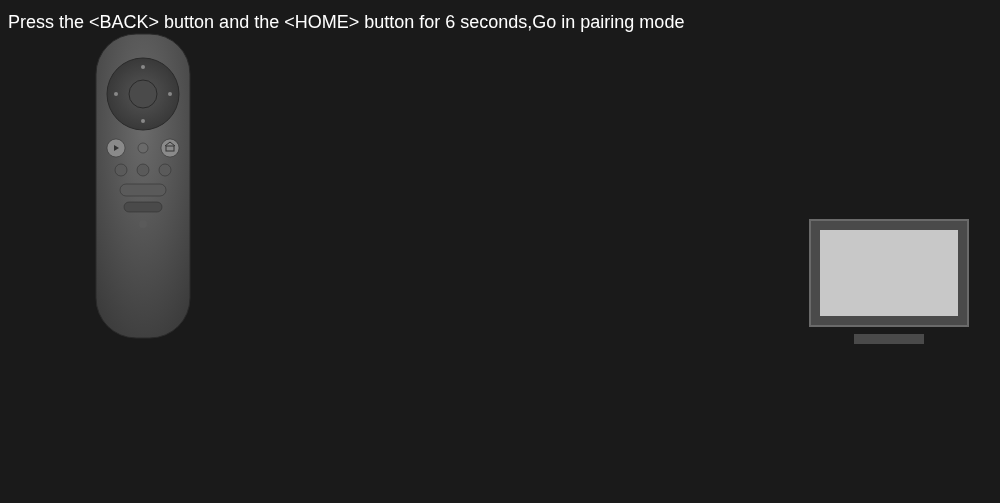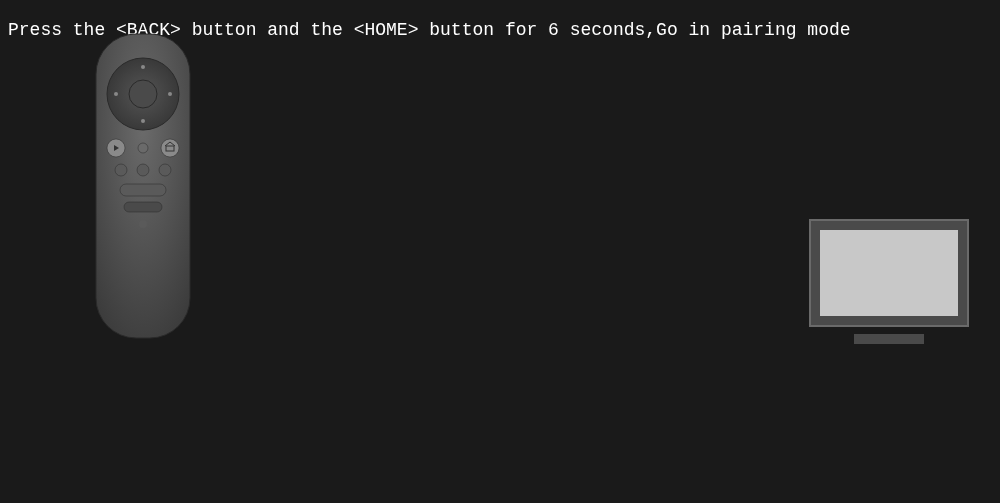--- a/index.html
+++ b/index.html
@@ -11,25 +11,24 @@
       width: 1000px;
       height: 503px;
       background: #1a1a1a;
       font-family: Arial, sans-serif;
       position: relative;
       overflow: hidden;
     }
     .instruction-text {
       color: #ffffff;
       font-size: 18px;
-      padding: 20px 8px;
+      padding: 12px 8px;
       position: absolute;
       top: 0;
       left: 0;
-      font-family: Liberation Mono, monospace;
     }
     .remote {
       position: absolute;
       left: 94px;
       top: 32px;
       width: 98px;
       height: 308px;
     }
     .tv {
       position: absolute;

